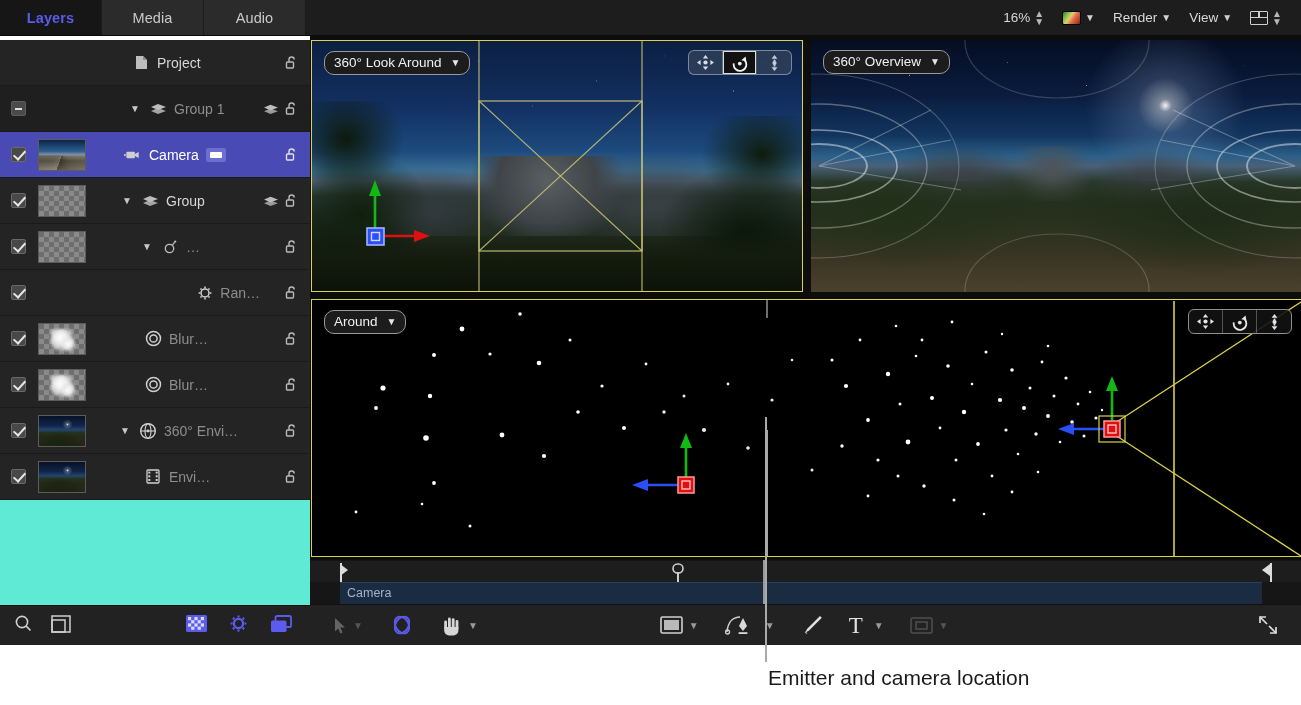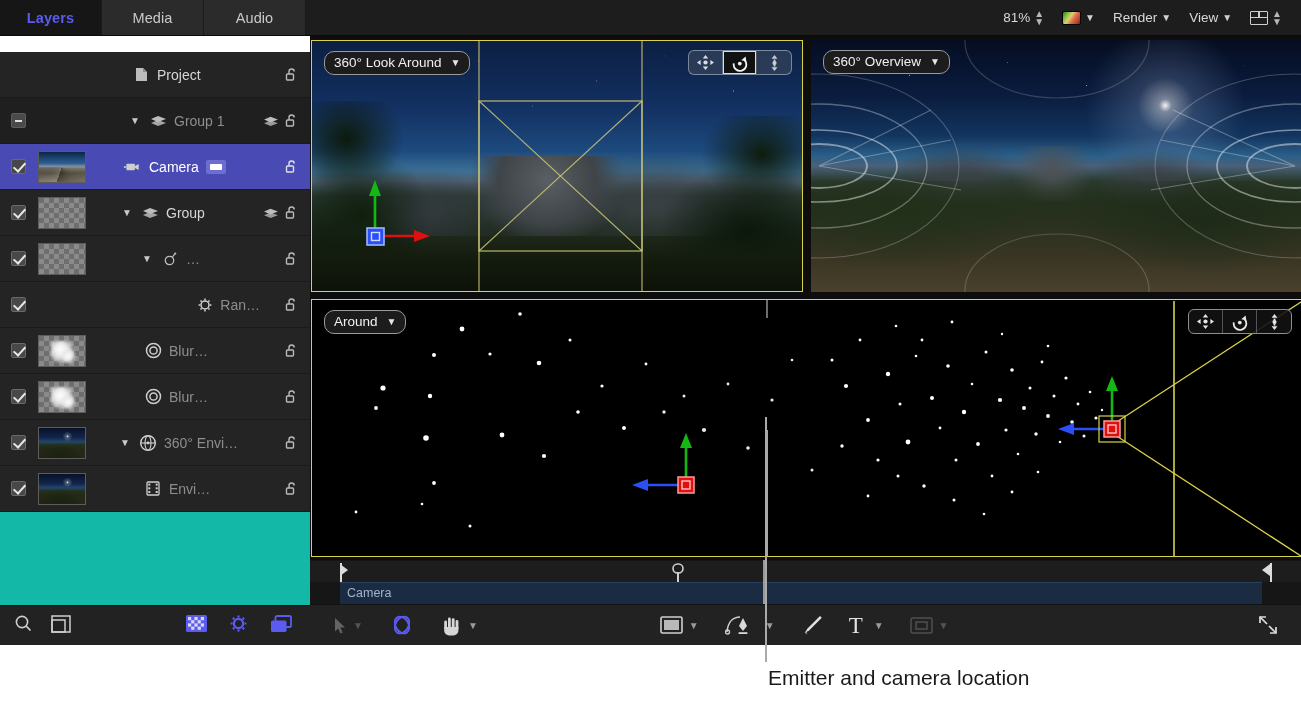--- a/index.html
+++ b/index.html
@@ -43,22 +43,22 @@
   }
   .layouticon {
     width: 18px; height: 14px; border: 1.5px solid #cfcfcf; border-radius: 1px;
     position: relative;
   }
   .layouticon:before { content:""; position:absolute; left:0; right:0; top:5px; height:1.5px; background:#cfcfcf;}
   .layouticon:after  { content:""; position:absolute; top:0; bottom:7px; left:7px; width:1.5px; background:#cfcfcf;}
 
   
   .layers-panel {
-    position: absolute; left: 0; top: 52px; width: 310px; height: 569px;
-    background: #14b8a6;
+    position: absolute; left: 0; top: 40px; width: 310px; height: 569px;
+    background: #5eead4;
   }
   .layer-row {
     position: relative; height: 46px; display: flex; align-items: center;
     border-bottom: 1px solid #1a1a1a;
     background: #242424;
   }
   .layer-row.selected { background: #4a4ab4; }
   .layer-row.alt { background: #1f1f1f; }
 
   .lr-ctl { width: 36px; display:flex; align-items:center; justify-content:center; }
@@ -276,21 +276,21 @@
     <div class="tab">
         <span>Media</span>
       </div>
     <div class="tab">
         <span>Audio</span>
       </div>
     <div class="tabbar-spacer"></div>
     <div class="tb-right">
 
       <div class="tb-item">
-        <span>81%</span>
+        <span>16%</span>
         <span class="stepper">
             <i>▲</i>
             <i>▼</i>
           </span>
       </div>
 
       <div class="tb-item">
         <span class="colorchip"></span>
         <span class="chev">▼</span>
       </div>

